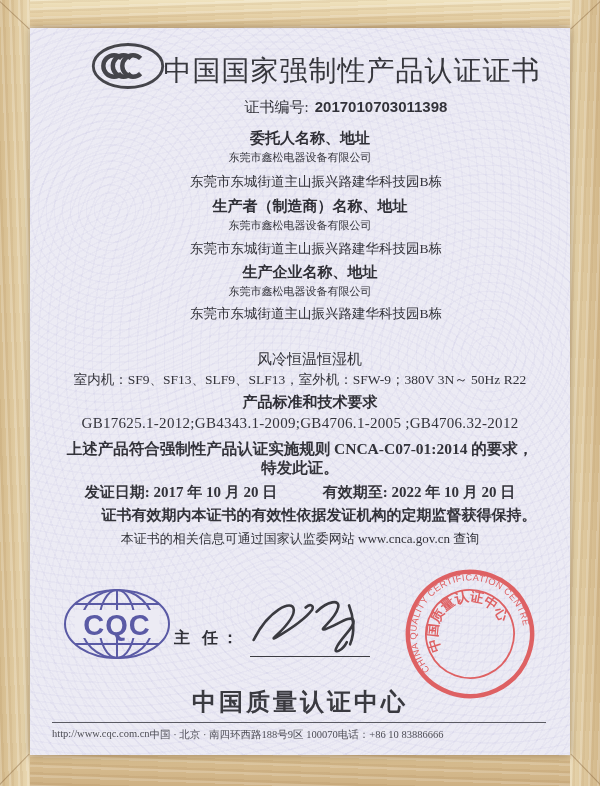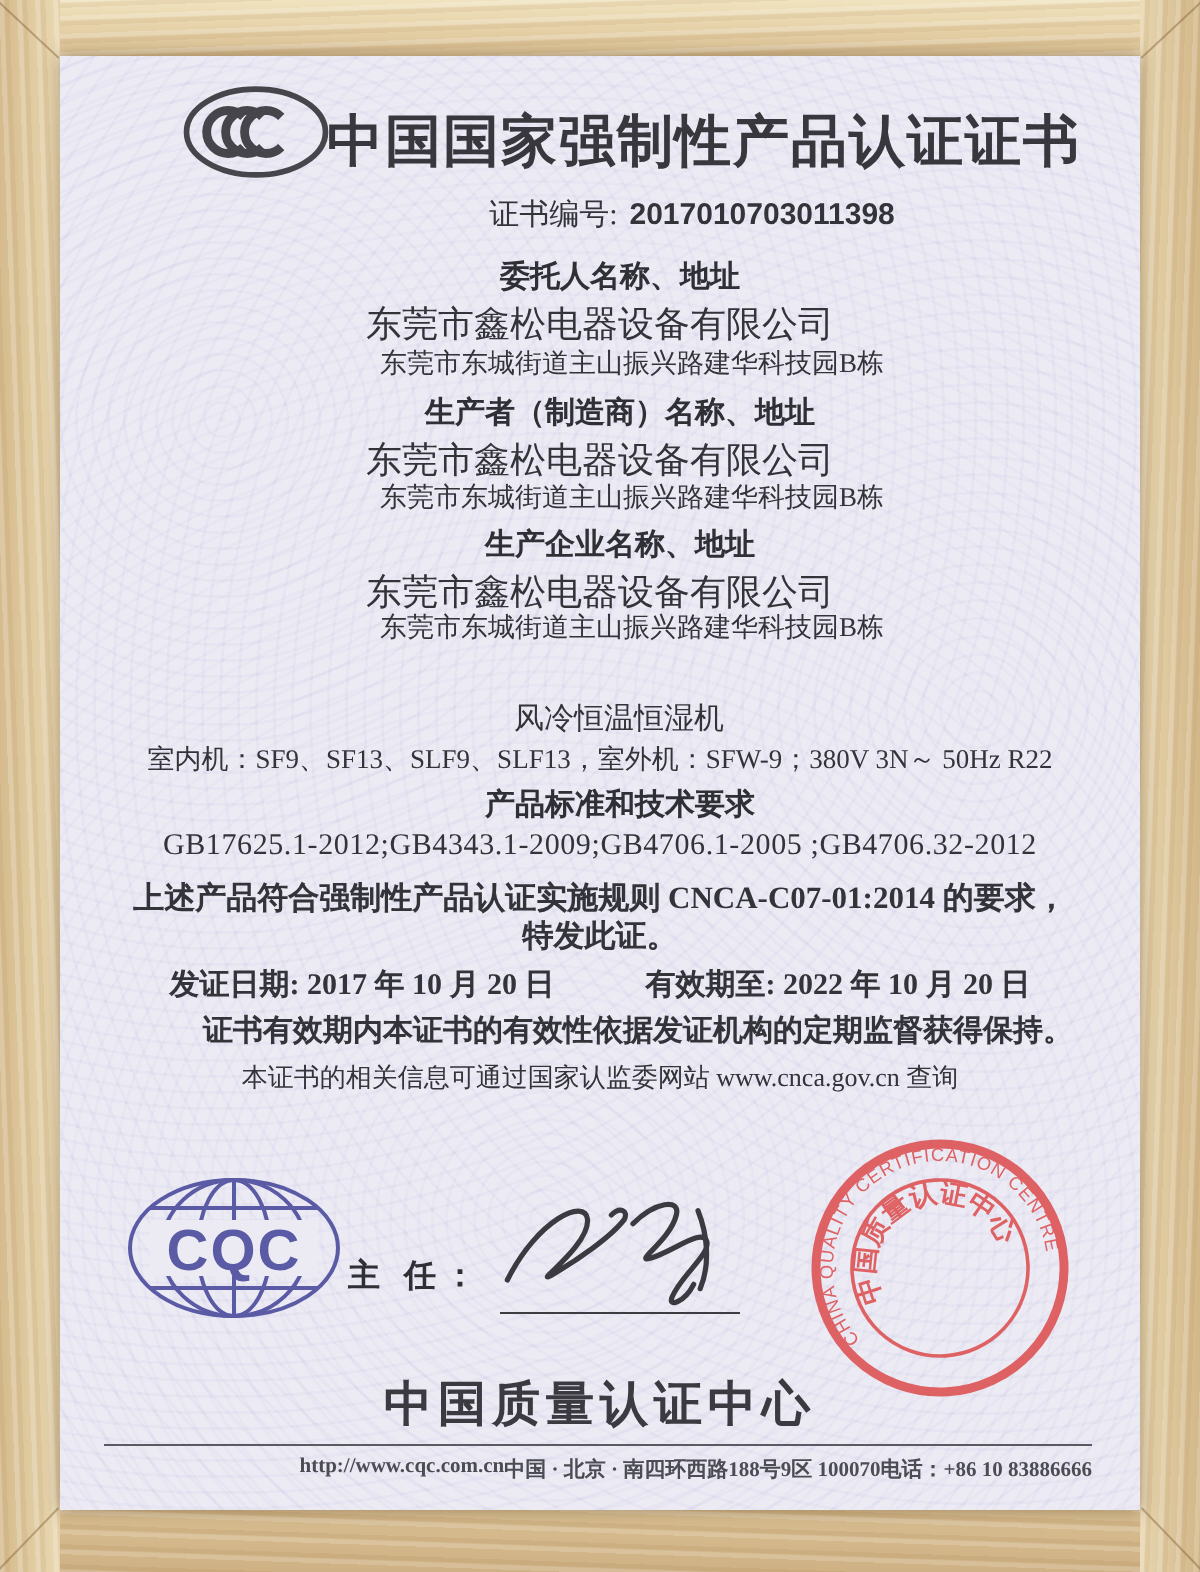--- a/index.html
+++ b/index.html
@@ -38,27 +38,27 @@
     background-image:
       repeating-radial-gradient(circle at 15% 25%, rgba(140,135,200,.06) 0 1.5px, transparent 1.5px 8px),
       repeating-radial-gradient(circle at 85% 45%, rgba(140,135,200,.06) 0 1.5px, transparent 1.5px 9px),
       repeating-radial-gradient(circle at 45% 80%, rgba(140,135,200,.05) 0 1.5px, transparent 1.5px 7px);
     box-shadow:0 0 8px rgba(95,70,40,.5); }
 
   .ln { position:absolute; left:0; right:0; text-align:center; white-space:nowrap; }
 
   .ccc-logo { position:absolute; left:58px; top:14px; width:80px; height:48px; }
   .title { top:24px; left:104px; right:0; font-family:"Liberation Sans","DejaVu Sans",sans-serif;
-    font-weight:bold; font-size:28px; letter-spacing:1px; color:#37373d; }
+    font-weight:normal; font-size:28px; letter-spacing:1px; color:#37373d; }
 
   .certno { top:70px; left:92px; right:0; font-size:15px; }
   .certno .val { font-family:"Liberation Sans","DejaVu Sans",sans-serif; font-weight:bold; margin-left:6px;text-align:right; }
 
   .hdr  { font-weight:bold; font-size:15px; color:#2f2f36;padding-left:20px; }
-  .big  { font-size:18px; }
+  .big  { font-size:11px; }
   .addr { font-size:13.5px;margin-left:32px; }
   .prod { font-size:15px;padding-left:19px; }
   .spec { font-size:13.5px; }
   .gb   { font-size:15px; letter-spacing:.3px; }
   .stmt { font-weight:bold; font-size:15.5px; }
   .dates{ font-size:15px; font-weight:bold; }
   .dates .gap { display:inline-block; width:38px; }
   .note { font-size:15px; font-weight:bold;padding-left:38px; }
   .info { font-size:13px; }
 
@@ -67,22 +67,22 @@
   .director { position:absolute; left:144px; top:600px; font-size:16px; font-weight:bold; letter-spacing:4px; color:#2f2f36; }
   .signature { position:absolute; left:215px; top:566px; width:130px; height:66px; }
   .sig-underline { position:absolute; left:220px; top:628px; width:120px; border-top:1.5px solid #3c3c42; }
 
   .stamp { position:absolute; left:365px; top:531px; width:150px; height:150px; }
 
   .issuer { top:658px; font-family:"Liberation Sans","DejaVu Sans",sans-serif;
     font-size:24px; font-weight:bold; letter-spacing:3px; color:#3a3a40; }
 
   .foot-rule { position:absolute; left:22px; right:24px; top:694px; border-top:1px solid #5a5a62; }
-  .footer { position:absolute; left:22px; right:24px; top:700px; display:flex; justify-content:flex-end;
-    font-size:10.5px; color:#4c4c54;font-weight:bold; }
+  .footer { position:absolute; left:22px; right:24px; top:700px; display:flex; justify-content:flex-start;
+    font-size:10.5px; color:#4c4c54; }
 </style>
 </head>
 <body>
 
 <div class="scene">
 
   <div class="frame f-top"></div>
   <div class="frame f-bottom"></div>
   <div class="frame f-left"></div>
   <div class="frame f-right"></div>

